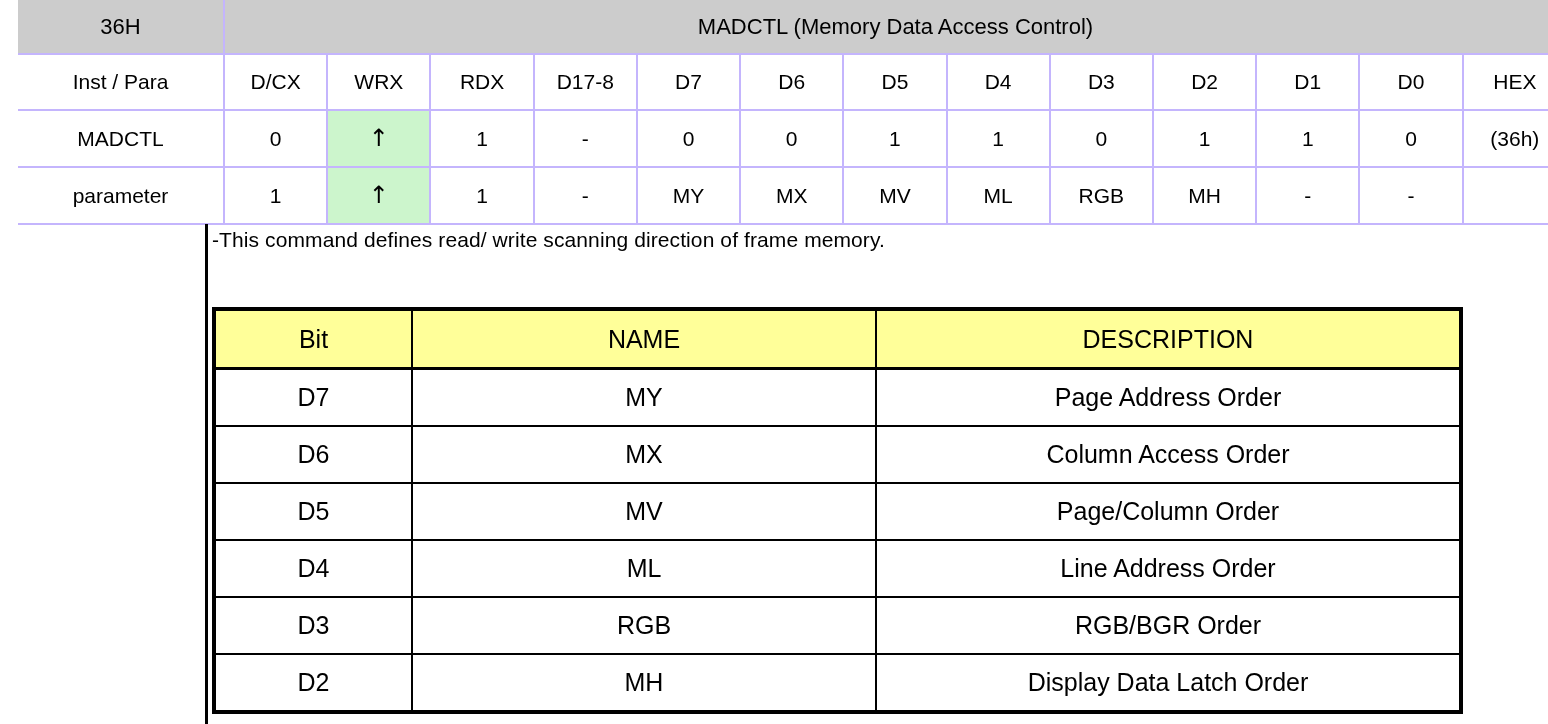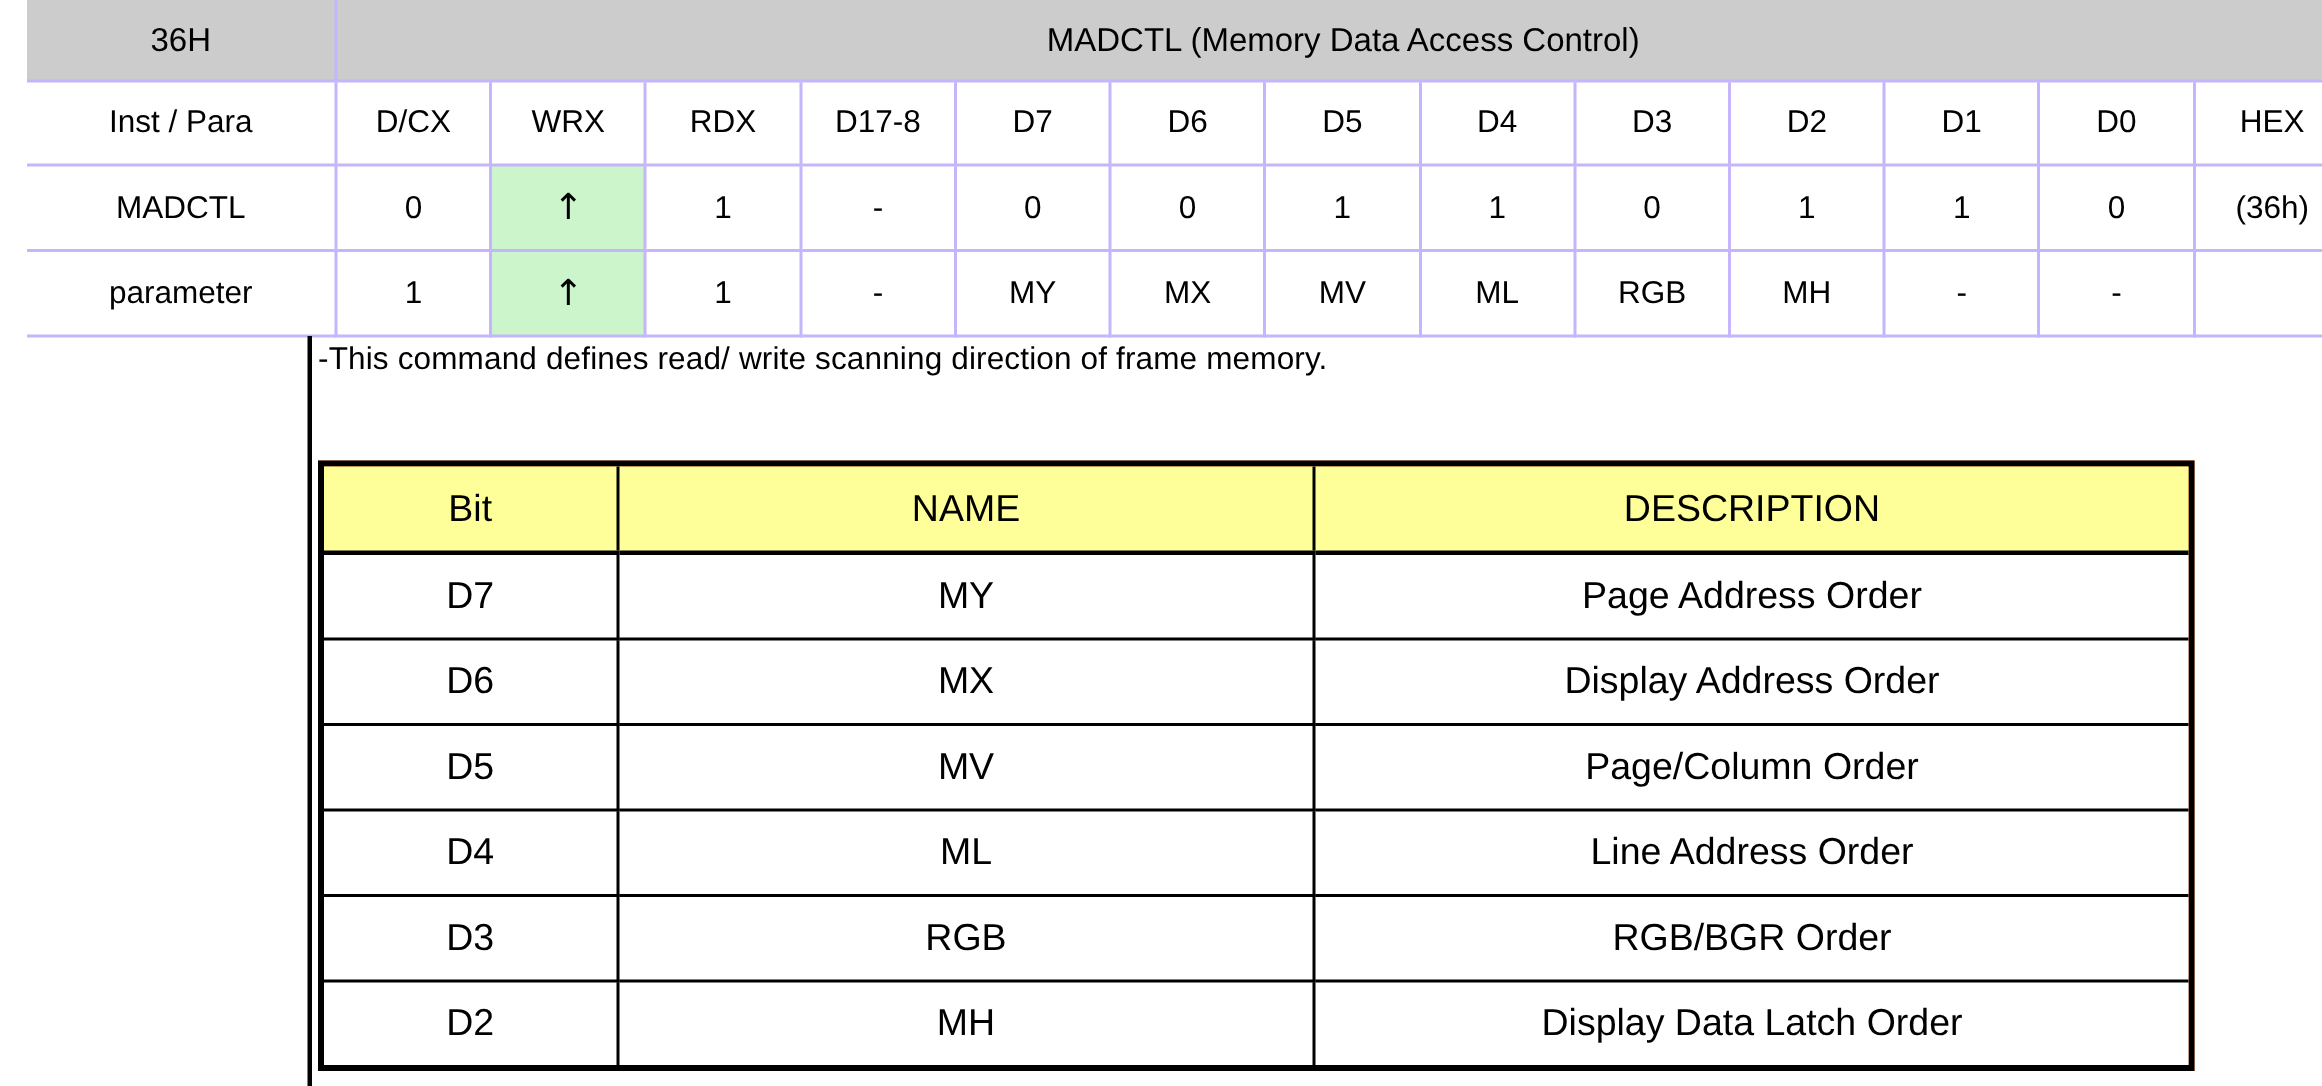--- a/index.html
+++ b/index.html
@@ -87,21 +87,21 @@
   }
 
   
   .bit-table-wrap {
     position: absolute;
     left: 212px;
     top: 307px;
     width: 1251px;
     border: 4px solid #000000;
     box-sizing: border-box;
-    background: #f97316;
+    background: #000000;
   }
   .bit-table {
     width: 100%;
     border-collapse: collapse;
     table-layout: fixed;
   }
   .bit-table td {
     border: 2px solid #000000;
     text-align: center;
     vertical-align: middle;
@@ -205,21 +205,21 @@
         <td class="edge-r">DESCRIPTION</td>
       </tr>
       <tr>
         <td class="edge-l">D7</td>
         <td>MY</td>
         <td class="edge-r">Page Address Order</td>
       </tr>
       <tr>
         <td class="edge-l">D6</td>
         <td>MX</td>
-        <td class="edge-r">Display Address Order</td>
+        <td class="edge-r">Column Access Order</td>
       </tr>
       <tr>
         <td class="edge-l">D5</td>
         <td>MV</td>
         <td class="edge-r">Page/Column Order</td>
       </tr>
       <tr>
         <td class="edge-l">D4</td>
         <td>ML</td>
         <td class="edge-r">Line Address Order</td>

